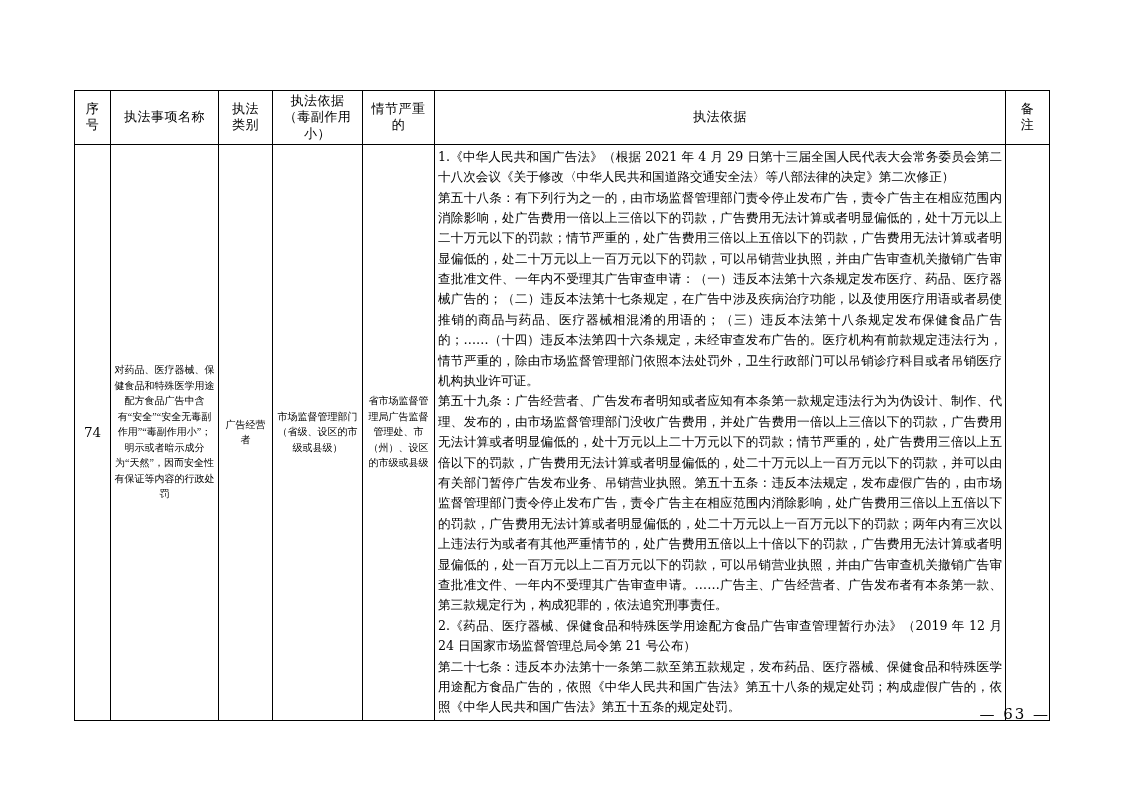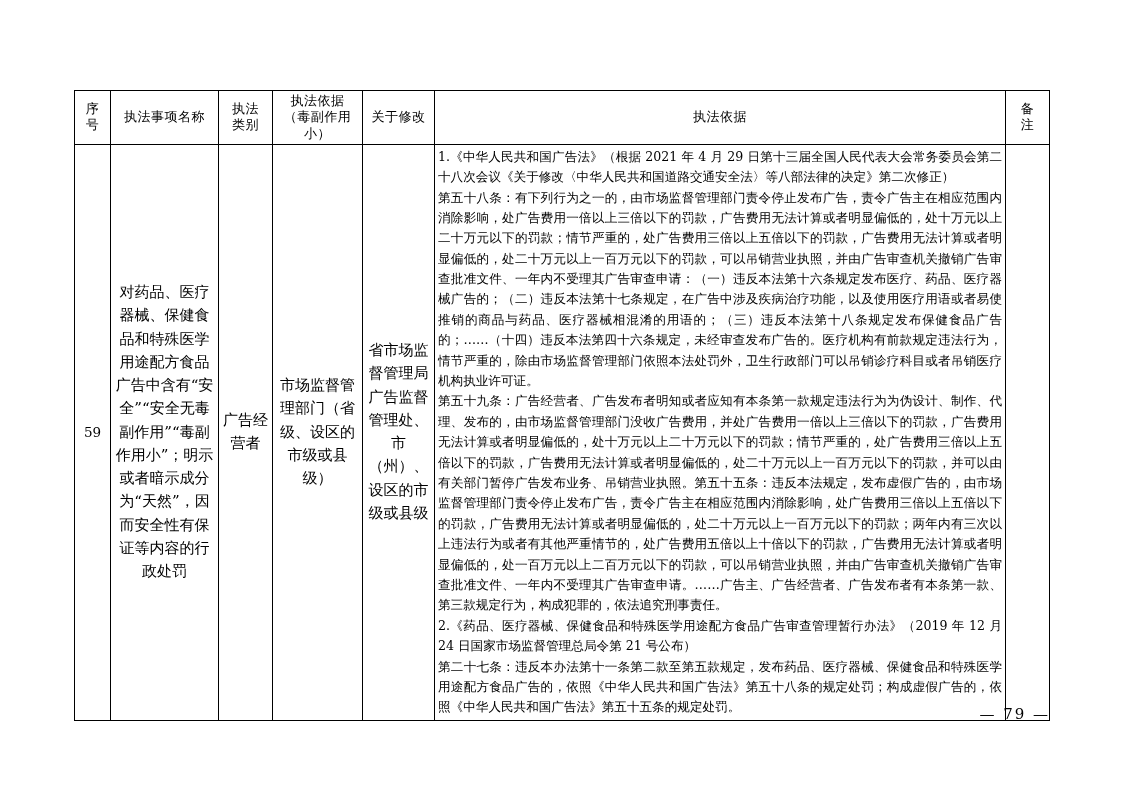--- a/index.html
+++ b/index.html
@@ -53,22 +53,23 @@
   .col-basis { width: 571px; }
   .col-remark { width: 44px; }
 
   .cell-center {
     text-align: center;
     font-size: 13px;
     line-height: 1.5;
   }
   .cell-vert-center {
     text-align: center;
-    font-size: 15px;
+    font-size: 10px;
     line-height: 1.55;
+    font-family: Liberation Serif, serif;
   }
   td.basis-cell {
     vertical-align: top;
     padding: 8px 8px 8px 8px;
     font-size: 12.6px;
     line-height: 1.62;
     text-align: justify;
     text-justify: inter-ideograph;
   }
   .basis-p {
@@ -110,42 +111,42 @@
         </th>
         <th>执法事项名称</th>
         <th>
           <span>执法</span><br>
           <span>类别</span>
         </th>
         <th>
           <span>执法依据</span><br>
           <span>（毒副作用小）</span>
         </th>
-        <th>关于修改</th>
+        <th>情节严重的</th>
         <th>执法依据</th>
         <th>
           <span>备</span><br>
           <span>注</span>
         </th>
       </tr>
     </thead>
     <tbody>
       <tr>
-        <td class="cell-center seq-num">59</td>
+        <td class="cell-center seq-num">74</td>
         <td class="cell-vert-center">对药品、医疗器械、保健食品和特殊医学用途配方食品广告中含有“安全”“安全无毒副作用”“毒副作用小”；明示或者暗示成分为“天然”，因而安全性有保证等内容的行政处罚</td>
         <td class="cell-vert-center">广告经营者</td>
         <td class="cell-vert-center">市场监督管理部门（省级、设区的市级或县级）</td>
         <td class="cell-vert-center">省市场监督管理局广告监督管理处、市（州）、设区的市级或县级</td>
         <td class="basis-cell">
           <p class="basis-p">1.《中华人民共和国广告法》（根据 2021 年 4 月 29 日第十三届全国人民代表大会常务委员会第二十八次会议《关于修改〈中华人民共和国道路交通安全法〉等八部法律的决定》第二次修正）</p>
           <p class="basis-p">第五十八条：有下列行为之一的，由市场监督管理部门责令停止发布广告，责令广告主在相应范围内消除影响，处广告费用一倍以上三倍以下的罚款，广告费用无法计算或者明显偏低的，处十万元以上二十万元以下的罚款；情节严重的，处广告费用三倍以上五倍以下的罚款，广告费用无法计算或者明显偏低的，处二十万元以上一百万元以下的罚款，可以吊销营业执照，并由广告审查机关撤销广告审查批准文件、一年内不受理其广告审查申请：（一）违反本法第十六条规定发布医疗、药品、医疗器械广告的；（二）违反本法第十七条规定，在广告中涉及疾病治疗功能，以及使用医疗用语或者易使推销的商品与药品、医疗器械相混淆的用语的；（三）违反本法第十八条规定发布保健食品广告的；……（十四）违反本法第四十六条规定，未经审查发布广告的。医疗机构有前款规定违法行为，情节严重的，除由市场监督管理部门依照本法处罚外，卫生行政部门可以吊销诊疗科目或者吊销医疗机构执业许可证。</p>
           <p class="basis-p">第五十九条：广告经营者、广告发布者明知或者应知有本条第一款规定违法行为为伪设计、制作、代理、发布的，由市场监督管理部门没收广告费用，并处广告费用一倍以上三倍以下的罚款，广告费用无法计算或者明显偏低的，处十万元以上二十万元以下的罚款；情节严重的，处广告费用三倍以上五倍以下的罚款，广告费用无法计算或者明显偏低的，处二十万元以上一百万元以下的罚款，并可以由有关部门暂停广告发布业务、吊销营业执照。第五十五条：违反本法规定，发布虚假广告的，由市场监督管理部门责令停止发布广告，责令广告主在相应范围内消除影响，处广告费用三倍以上五倍以下的罚款，广告费用无法计算或者明显偏低的，处二十万元以上一百万元以下的罚款；两年内有三次以上违法行为或者有其他严重情节的，处广告费用五倍以上十倍以下的罚款，广告费用无法计算或者明显偏低的，处一百万元以上二百万元以下的罚款，可以吊销营业执照，并由广告审查机关撤销广告审查批准文件、一年内不受理其广告审查申请。……广告主、广告经营者、广告发布者有本条第一款、第三款规定行为，构成犯罪的，依法追究刑事责任。</p>
           <p class="basis-p">2.《药品、医疗器械、保健食品和特殊医学用途配方食品广告审查管理暂行办法》（2019 年 12 月 24 日国家市场监督管理总局令第 21 号公布）</p>
           <p class="basis-p">第二十七条：违反本办法第十一条第二款至第五款规定，发布药品、医疗器械、保健食品和特殊医学用途配方食品广告的，依照《中华人民共和国广告法》第五十八条的规定处罚；构成虚假广告的，依照《中华人民共和国广告法》第五十五条的规定处罚。</p>
         </td>
         <td class="cell-center"></td>
       </tr>
     </tbody>
   </table>
 
-  <div class="page-number">— 79 —</div>
+  <div class="page-number">— 63 —</div>
 
 </div>
 
 </body></html>

